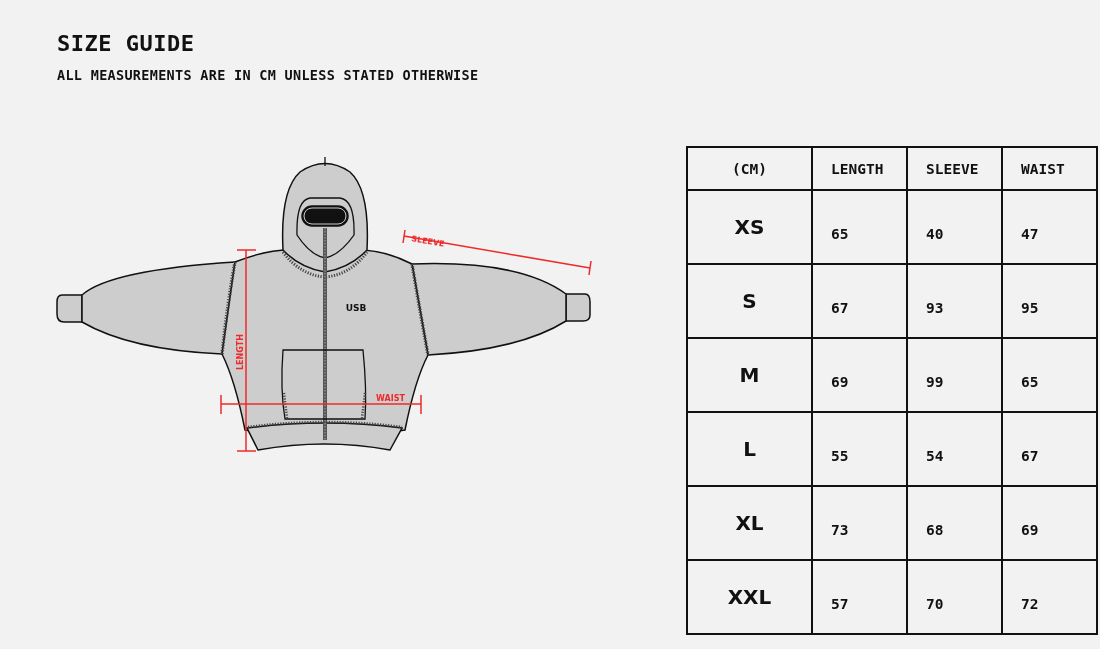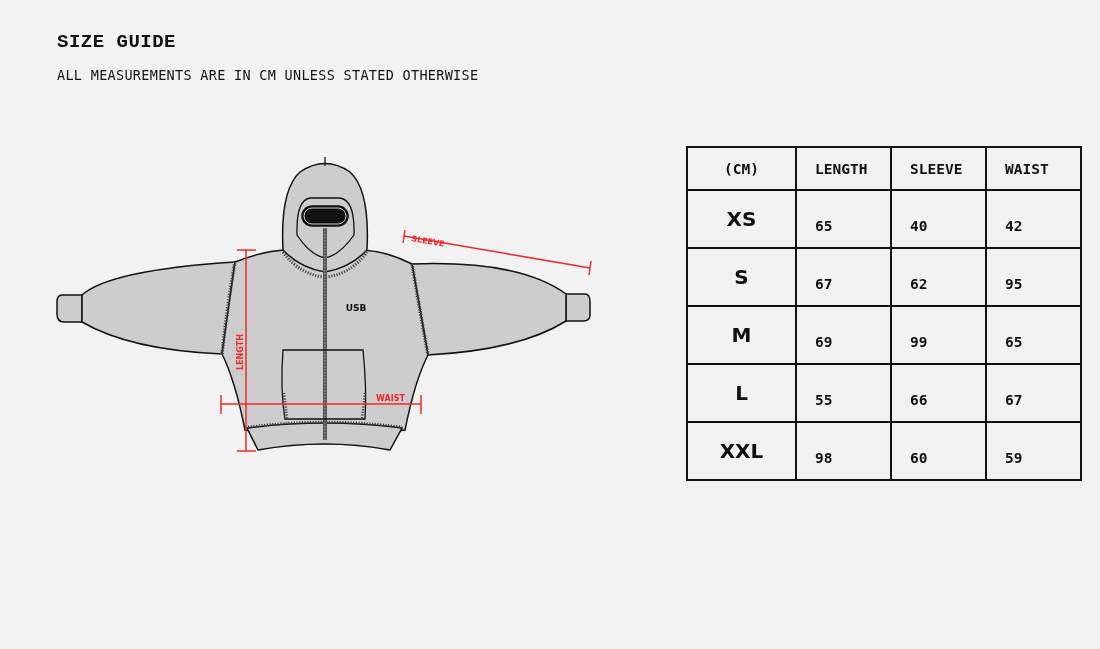--- a/index.html
+++ b/index.html
@@ -1,32 +1,32 @@
 <!DOCTYPE html>
 <html><head>
   <meta charset="utf-8">
   <style>
     html, body { margin:0; padding:0; }
     body {
       width:1100px; height:649px; background:#f2f2f2; position:relative; overflow:hidden;
       font-family:"DejaVu Sans Mono", "Liberation Mono", monospace; color:#111;
     }
-    .title { position:absolute; left:57px; top:31px; font-size:19px; font-weight:bold; letter-spacing:0.5px;font-family:Liberation Mono, monospace; }
-    .subtitle { position:absolute; left:57px; top:67px; font-size:13.5px; font-weight:normal; letter-spacing:0.3px; }
+    .title { position:absolute; left:57px; top:31px; font-size:22px; font-weight:bold; letter-spacing:0.5px; }
+    .subtitle { position:absolute; left:57px; top:67px; font-size:13.5px; font-weight:bold; letter-spacing:0.3px; }
     .illustration { position:absolute; left:0; top:0; width:640px; height:649px; }
     table.size-table {
       position:absolute; left:686px; top:146px; border-collapse:collapse;
       font-family:"DejaVu Sans Mono", "Liberation Mono", monospace;
     }
     table.size-table td, table.size-table th {
       border:2px solid #111; width:90px; height:40px; padding:0; font-weight:bold;
     }
     table.size-table th { font-size:14.5px; text-align:left; padding-left:18px; width:75px; }
     table.size-table th.corner { text-align:center; padding-left:0; width:91px; }
-    table.size-table td.size { text-align:center; font-size:20px; padding:8px; width:91px; font-family:"DejaVu Sans", sans-serif; }
+    table.size-table td.size { text-align:center; font-size:20px; padding:16px; width:91px; font-family:"DejaVu Sans", sans-serif; }
     table.size-table td.val { font-size:14.5px; text-align:left; padding-left:18px; width:75px; padding-top:14px; }
     table.size-table tr.head th { height:41px;margin-left:16px; }
   </style>
 </head>
 <body>
 
 <div class="title">SIZE GUIDE</div>
 <div class="subtitle">ALL MEASUREMENTS ARE IN CM UNLESS STATED OTHERWISE</div>
 
 <svg class="illustration" viewBox="0 0 640 649" xmlns="http://www.w3.org/2000/svg">
@@ -97,40 +97,46 @@
       <tr class="head">
     <th class="corner">(CM)</th>
     <th>LENGTH</th>
     <th>SLEEVE</th>
     <th>WAIST</th>
   </tr>
   <tr>
     <td class="size">XS</td>
     <td class="val">65</td>
     <td class="val">40</td>
-    <td class="val">42</td>
+    <td class="val">47</td>
   </tr>
   <tr>
     <td class="size">S</td>
     <td class="val">67</td>
-    <td class="val">62</td>
+    <td class="val">93</td>
     <td class="val">95</td>
   </tr>
   <tr>
     <td class="size">M</td>
     <td class="val">69</td>
     <td class="val">99</td>
     <td class="val">65</td>
   </tr>
   <tr>
     <td class="size">L</td>
     <td class="val">55</td>
-    <td class="val">66</td>
+    <td class="val">54</td>
     <td class="val">67</td>
   </tr>
   <tr>
+    <td class="size">XL</td>
+    <td class="val">73</td>
+    <td class="val">68</td>
+    <td class="val">69</td>
+  </tr>
+  <tr>
     <td class="size">XXL</td>
-    <td class="val">98</td>
-    <td class="val">60</td>
-    <td class="val">59</td>
+    <td class="val">57</td>
+    <td class="val">70</td>
+    <td class="val">72</td>
   </tr>
 </tbody>
   </table>
 
 </body></html>

